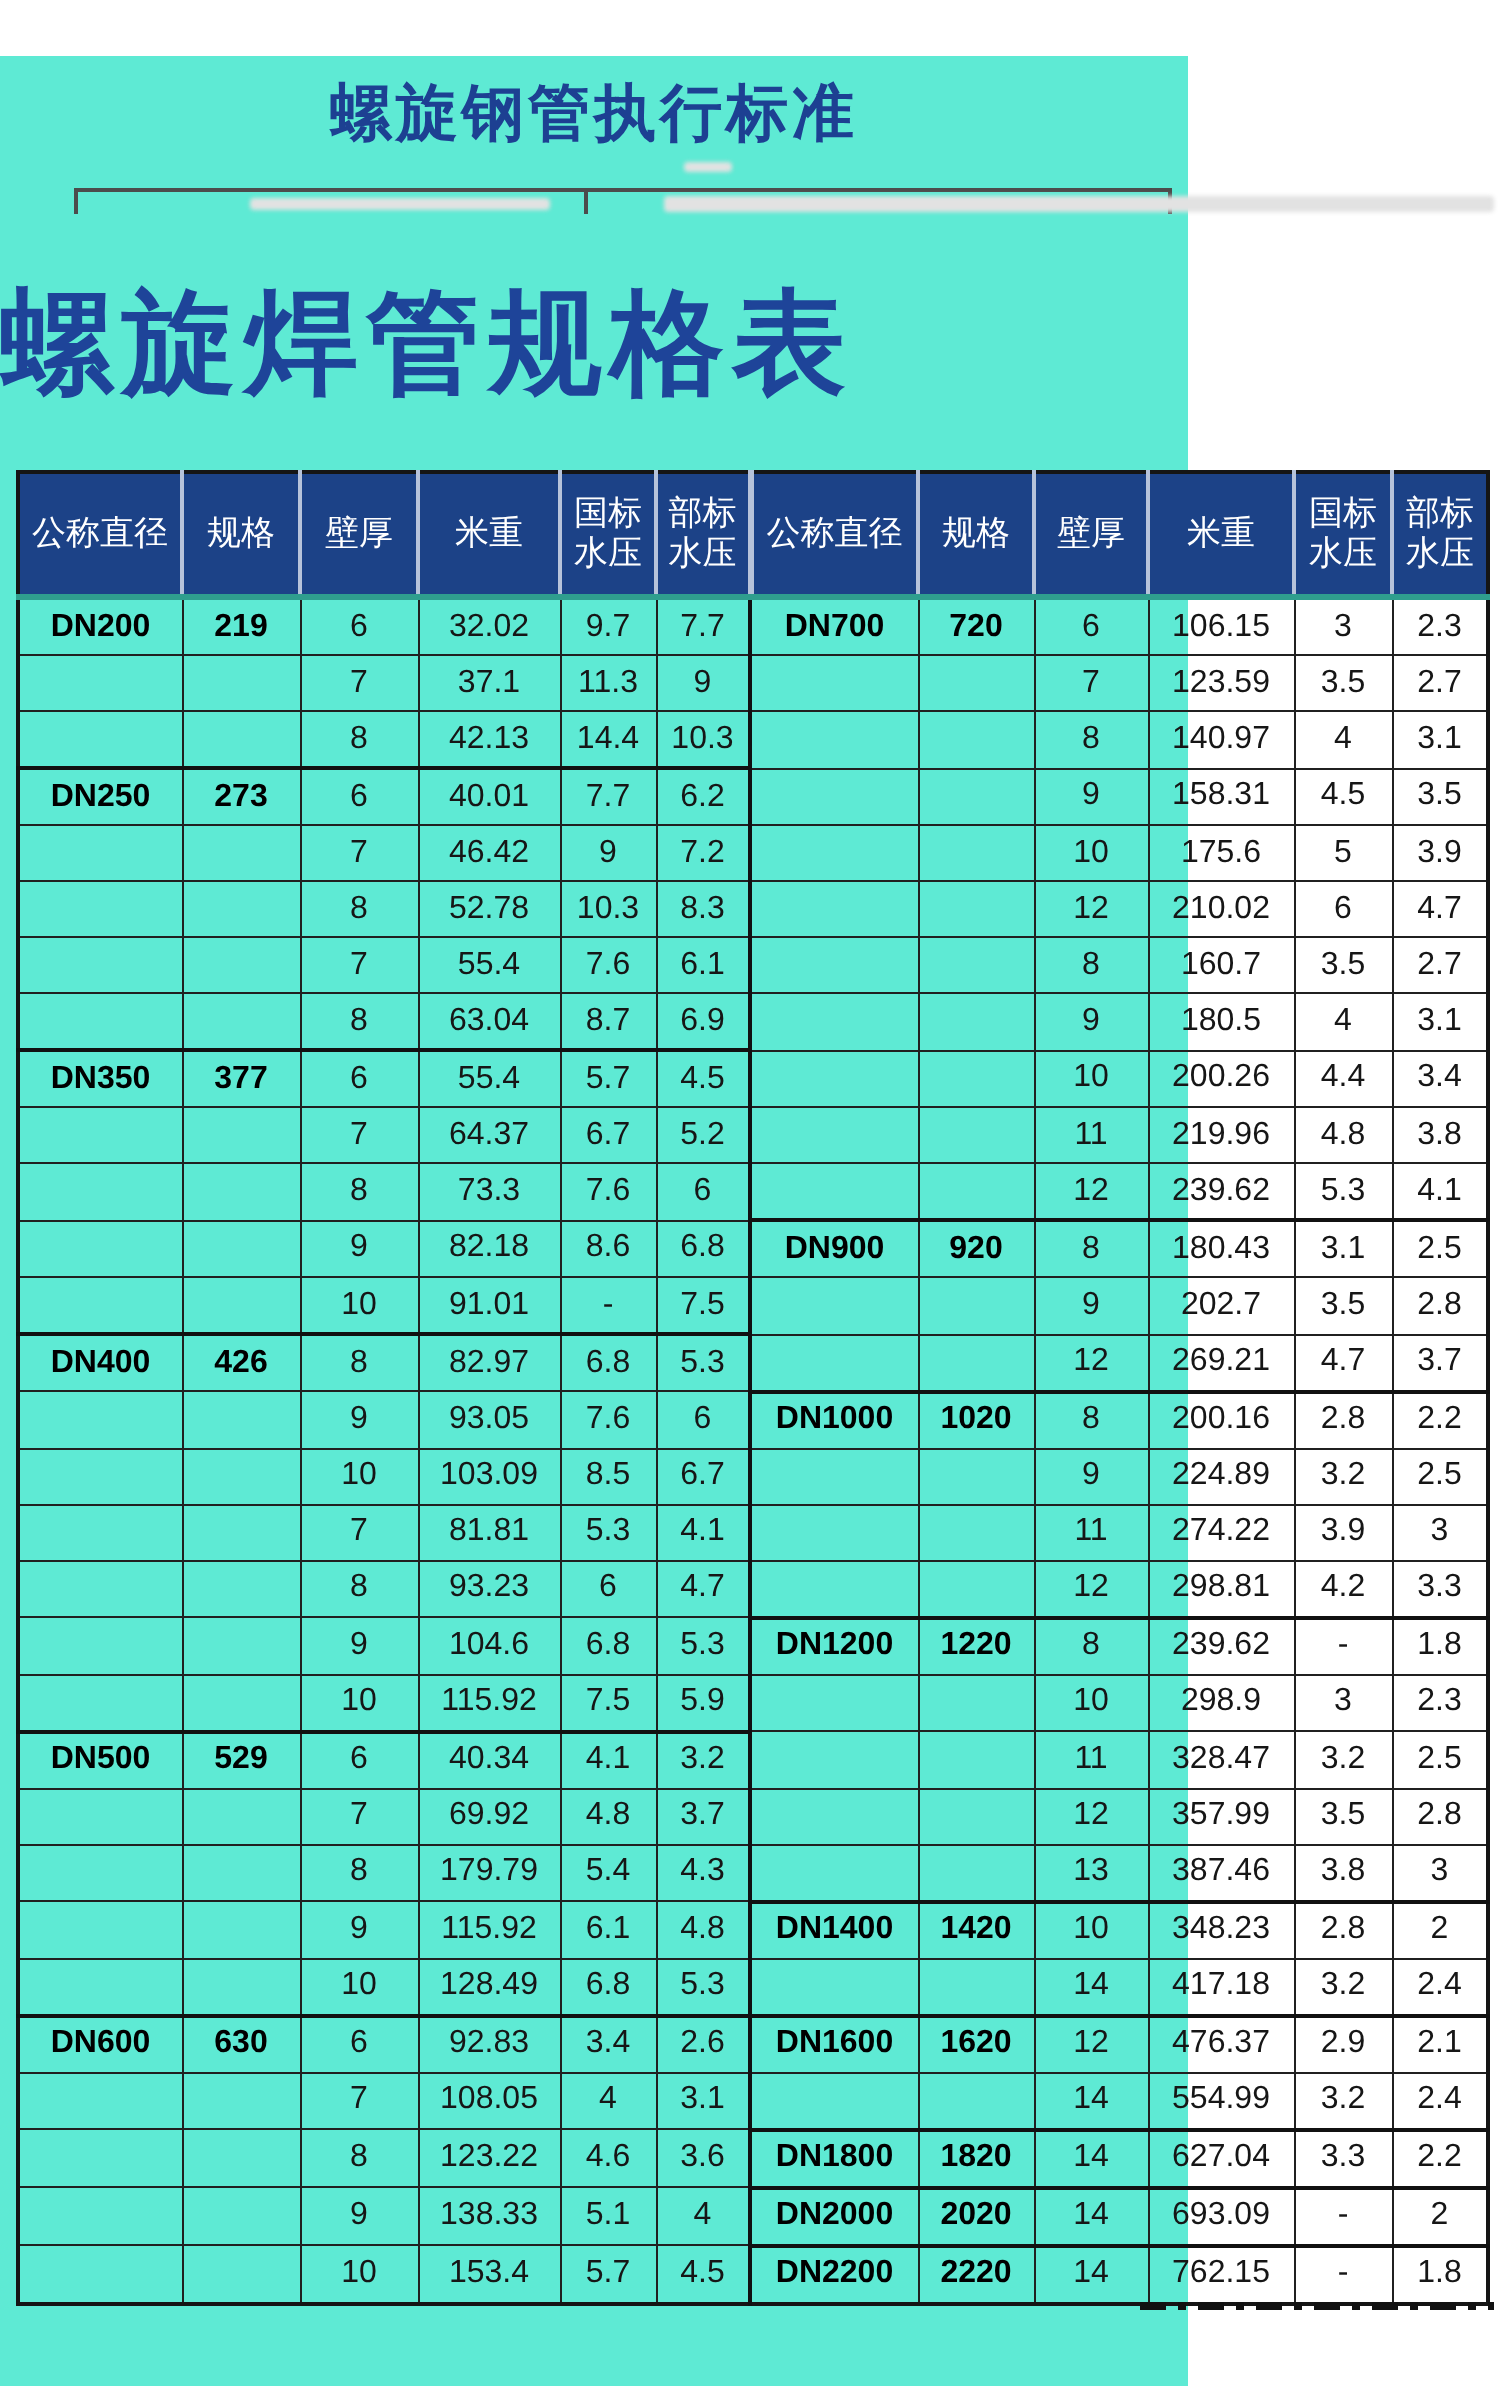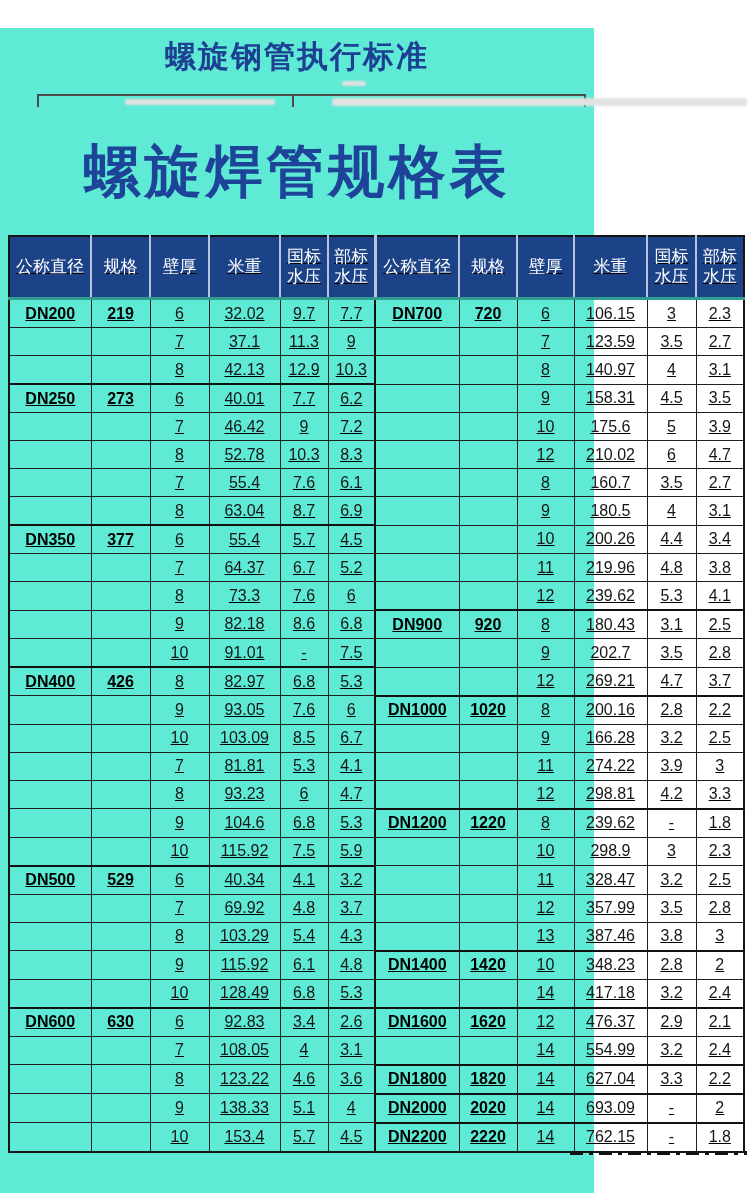--- a/index.html
+++ b/index.html
@@ -20,27 +20,27 @@
   .frame .tick{position:absolute;top:0;width:2px;height:13px;background:#4c4c4c;}
   .frame .tick.t-left{left:0;}
   .frame .tick.t-mid{left:255px;}
   .frame .tick.t-right{right:0;}
   .ghost{position:absolute;background:#e2e2e2;filter:blur(1px);border-radius:2px;}
   .ghost.g1{top:5px;left:88px;width:150px;height:6px;}
   .ghost.g2{top:4px;left:295px;width:415px;height:8px;}
   .ghost.g3{top:-13px;left:305px;width:24px;height:5px;}
 
   .main-title{
-    margin-top:24px;text-align:center;
+    margin-top:24px;
     font-size:57px;font-weight:bold;color:#1e4499;letter-spacing:4px;
   }
 
   table{
     margin:24px 0 0 8px;border-collapse:collapse;table-layout:fixed;
-    width:735px;border:2px solid #151515;text-decoration:underline;
+    width:735px;border:2px solid #151515;
   }
   th{
     background:#1c4287;color:#ffffff;font-size:17px;font-weight:normal;
     height:60px;padding:0 3px;line-height:1.15;word-break:break-all;
     border-left:2px solid #b7c3da;border-bottom:3px solid #2f9e8e;
   }
   th.c0{border-left:none;}
   th.c6{border-left:3px solid #b7c3da;}
   td{
     border:1px solid #202020;height:27px;padding:0 1px;
@@ -134,21 +134,21 @@
           <td class="c8">7</td>
           <td class="c9">123.59</td>
           <td class="c10">3.5</td>
           <td class="c11">2.7</td>
         </tr>
         <tr>
           <td class="c0"></td>
           <td class="c1"></td>
           <td class="c2">8</td>
           <td class="c3">42.13</td>
-          <td class="c4">12.9</td>
+          <td class="c4">14.4</td>
           <td class="c5">10.3</td>
           <td class="c6"></td>
           <td class="c7"></td>
           <td class="c8">8</td>
           <td class="c9">140.97</td>
           <td class="c10">4</td>
           <td class="c11">3.1</td>
         </tr>
         <tr>
           <td class="c0 gs">DN250</td>
@@ -321,21 +321,21 @@
         <tr>
           <td class="c0"></td>
           <td class="c1"></td>
           <td class="c2">10</td>
           <td class="c3">103.09</td>
           <td class="c4">8.5</td>
           <td class="c5">6.7</td>
           <td class="c6"></td>
           <td class="c7"></td>
           <td class="c8">9</td>
-          <td class="c9">166.28</td>
+          <td class="c9">224.89</td>
           <td class="c10">3.2</td>
           <td class="c11">2.5</td>
         </tr>
         <tr>
           <td class="c0"></td>
           <td class="c1"></td>
           <td class="c2">7</td>
           <td class="c3">81.81</td>
           <td class="c4">5.3</td>
           <td class="c5">4.1</td>
@@ -413,21 +413,21 @@
           <td class="c7"></td>
           <td class="c8">12</td>
           <td class="c9">357.99</td>
           <td class="c10">3.5</td>
           <td class="c11">2.8</td>
         </tr>
         <tr>
           <td class="c0"></td>
           <td class="c1"></td>
           <td class="c2">8</td>
-          <td class="c3">103.29</td>
+          <td class="c3">179.79</td>
           <td class="c4">5.4</td>
           <td class="c5">4.3</td>
           <td class="c6"></td>
           <td class="c7"></td>
           <td class="c8">13</td>
           <td class="c9">387.46</td>
           <td class="c10">3.8</td>
           <td class="c11">3</td>
         </tr>
         <tr>

